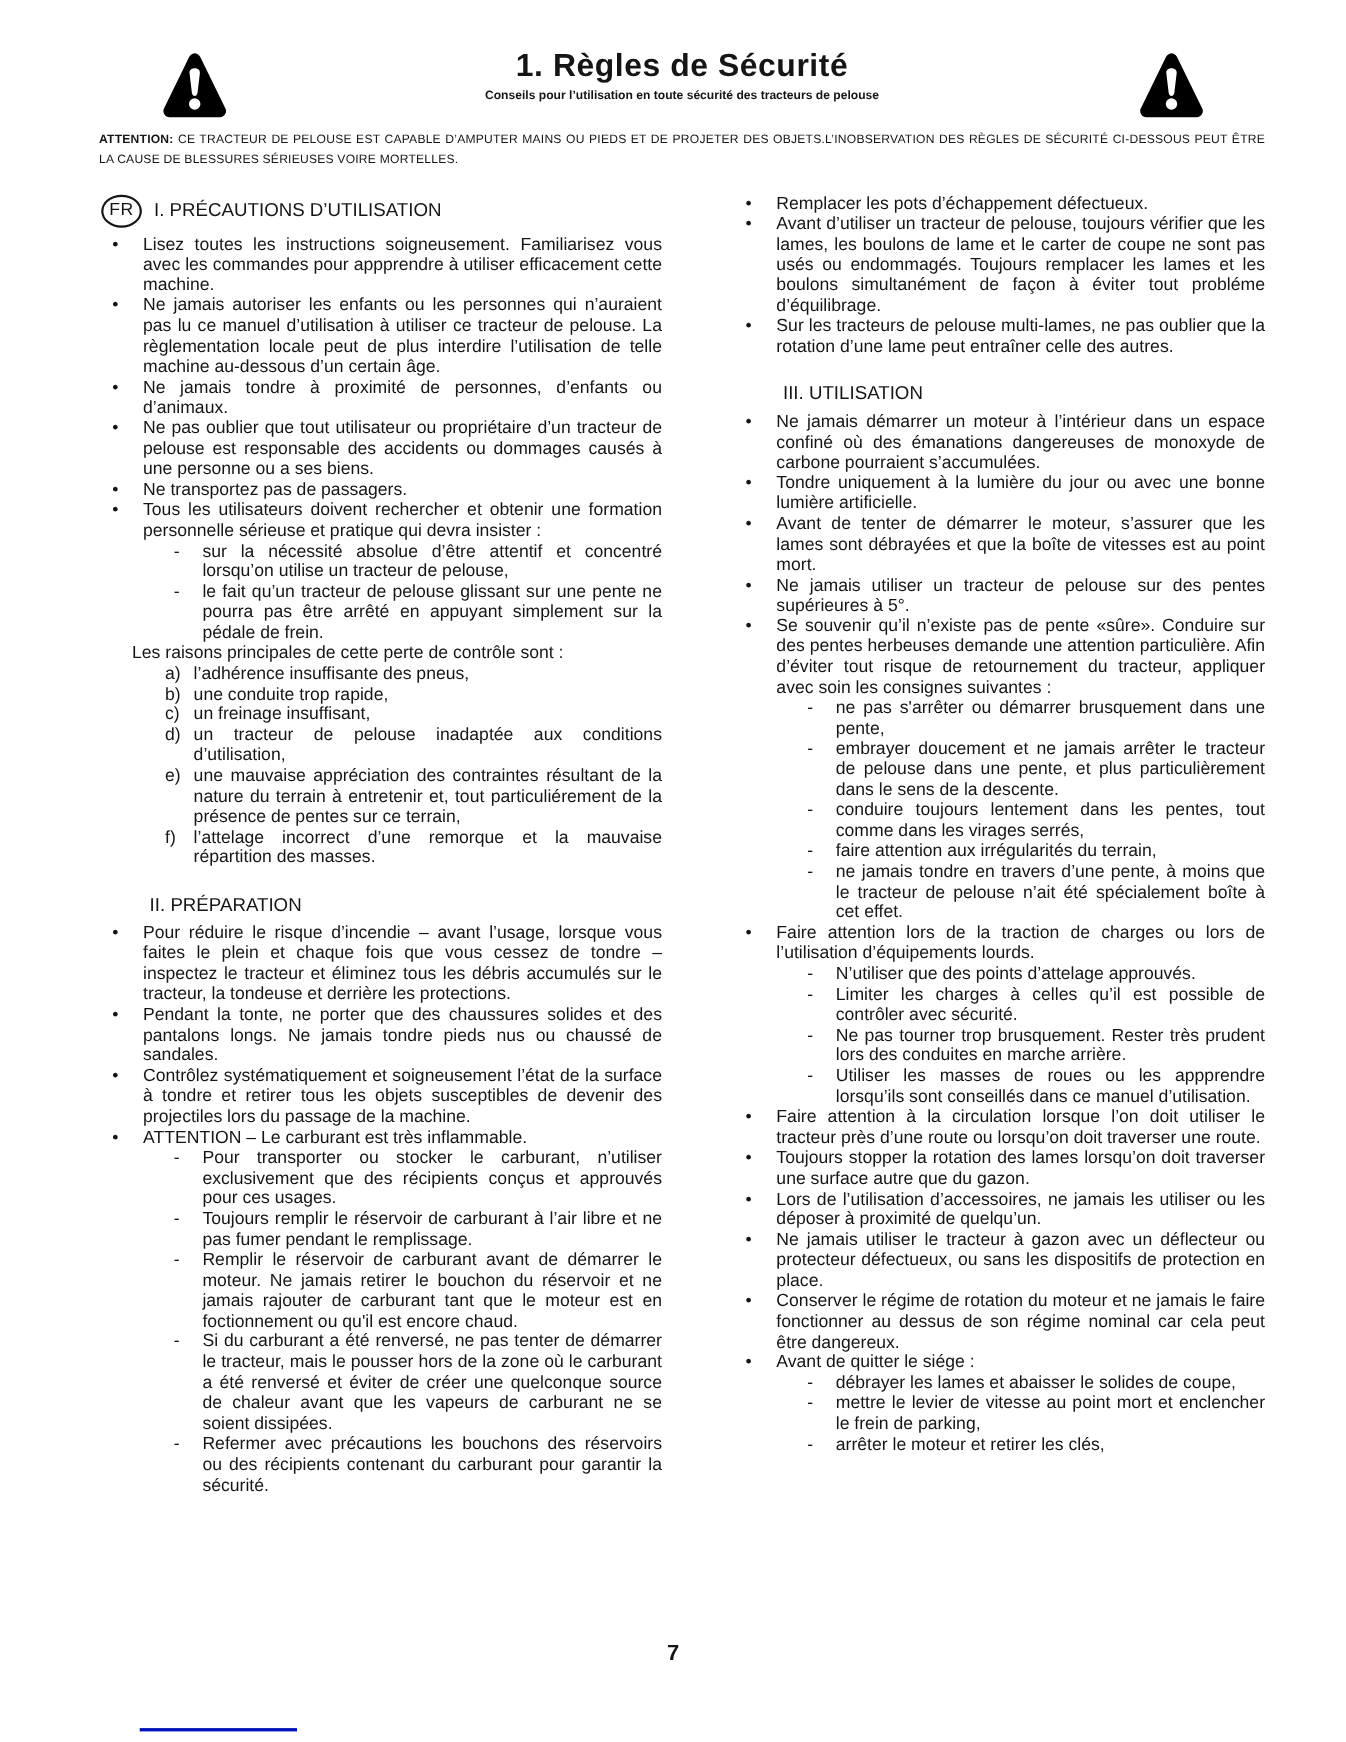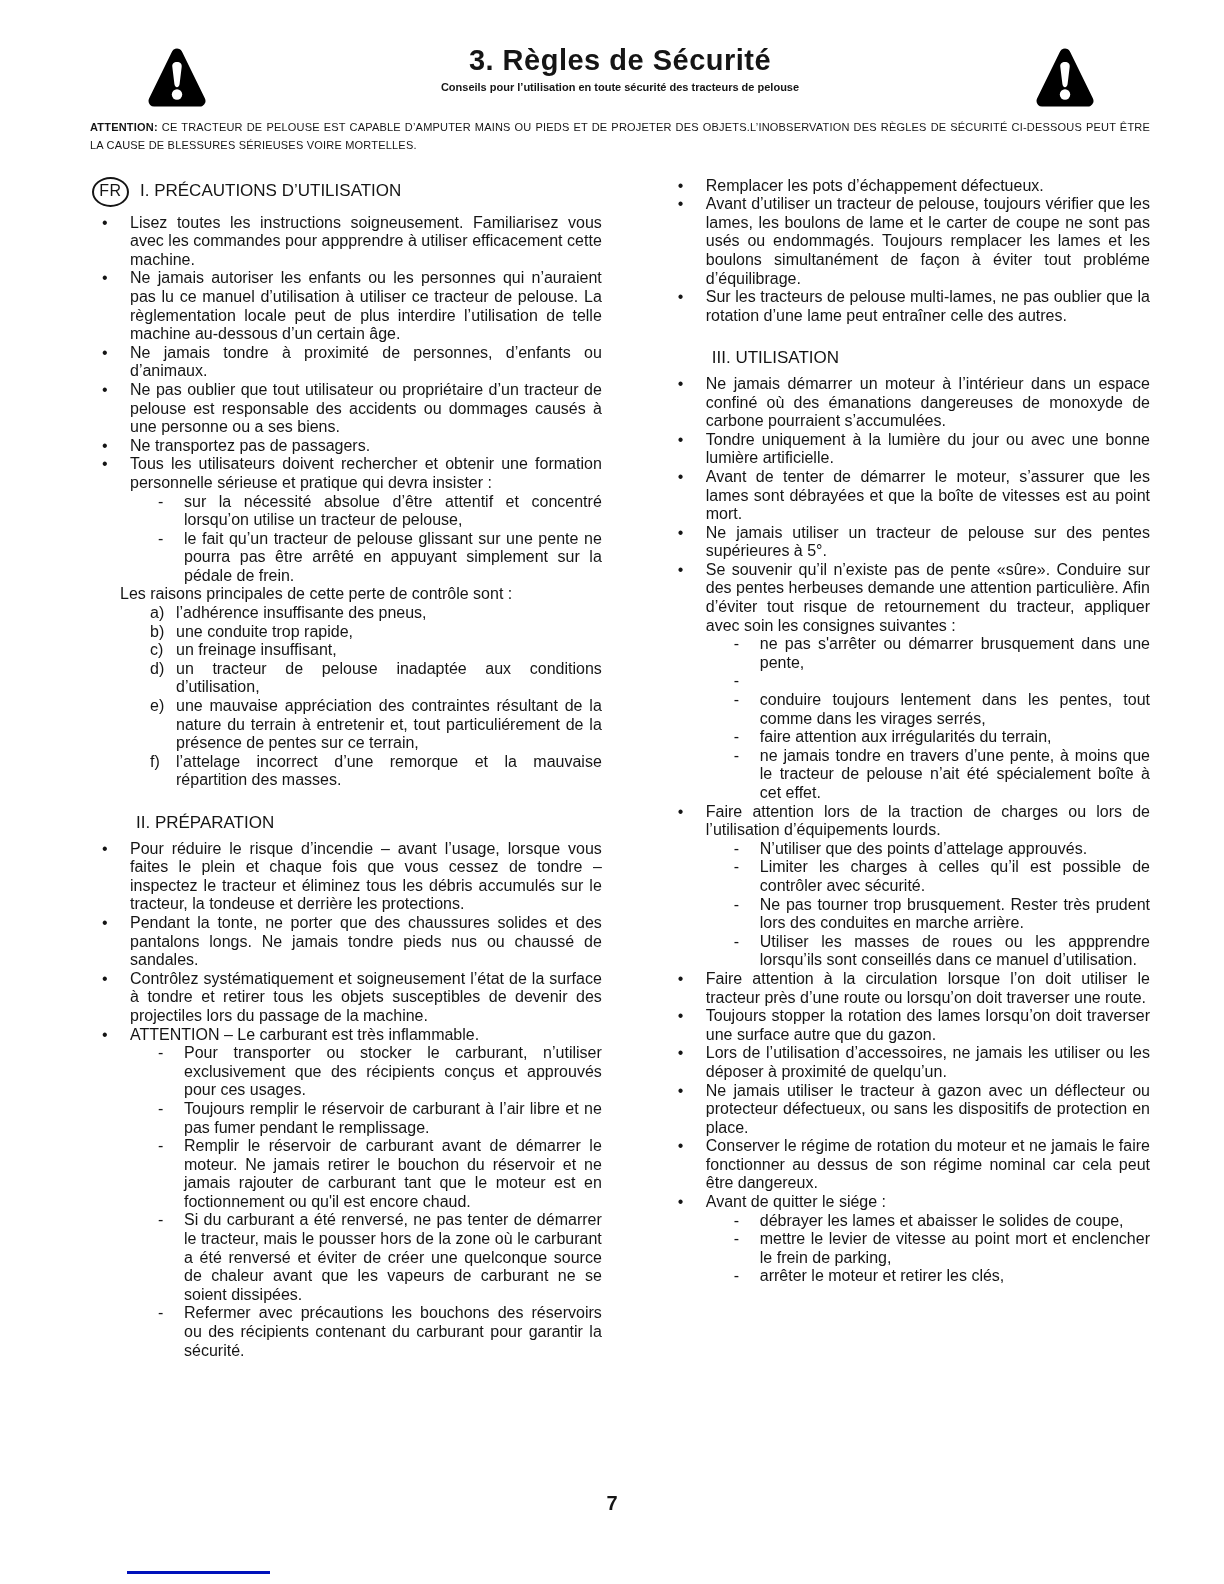--- a/index.html
+++ b/index.html
@@ -65,21 +65,21 @@
 
   <div class="header">
     <span class="tri left">
       <svg width="58" height="64" viewBox="0 0 58 64" aria-hidden="true">
         <polygon points="29,8 52,55 6,55" fill="#000" stroke="#000" stroke-width="11" stroke-linejoin="round"></polygon>
         <path d="M29 16 c3.1 0 5.1 2 4.7 4.7 l-2.1 17.4 c-.25 2 -1.25 3.1 -2.6 3.1 s-2.35 -1.1 -2.6 -3.1 l-2.1 -17.4 C23.9 18 25.9 16 29 16 z" fill="#fff"></path>
         <circle cx="29" cy="48.5" r="5.2" fill="#fff"></circle>
       </svg>
     </span>
     <div class="title-block">
-      <h1 class="doc-title">3. Règles de Sécurité</h1>
+      <h1 class="doc-title">1. Règles de Sécurité</h1>
       <div class="doc-subtitle">Conseils pour l’utilisation en toute sécurité des tracteurs de pelouse</div>
     </div>
     <span class="tri right">
       <svg width="58" height="64" viewBox="0 0 58 64" aria-hidden="true">
         <polygon points="29,8 52,55 6,55" fill="#000" stroke="#000" stroke-width="11" stroke-linejoin="round"></polygon>
         <path d="M29 16 c3.1 0 5.1 2 4.7 4.7 l-2.1 17.4 c-.25 2 -1.25 3.1 -2.6 3.1 s-2.35 -1.1 -2.6 -3.1 l-2.1 -17.4 C23.9 18 25.9 16 29 16 z" fill="#fff"></path>
         <circle cx="29" cy="48.5" r="5.2" fill="#fff"></circle>
       </svg>
     </span>
   </div>
@@ -233,20 +233,21 @@
           <div class="li b">
             <span class="marker">•</span>
             <span class="txt">Se souvenir qu’il n’existe pas de pente «sûre». Conduire sur des pentes herbeuses demande une attention particulière. Afin d’éviter tout risque de retournement du tracteur, appliquer avec soin les consignes suivantes :</span>
           </div>
           <div class="li d">
             <span class="marker">-</span>
             <span class="txt">ne pas s'arrêter ou démarrer brusquement dans une pente,</span>
           </div>
           <div class="li d">
             <span class="marker">-</span>
+            <span class="txt">embrayer doucement et ne jamais arrêter le tracteur de pelouse dans une pente, et plus particulièrement dans le sens de la descente.</span>
           </div>
           <div class="li d">
             <span class="marker">-</span>
             <span class="txt">conduire toujours lentement dans les pentes, tout comme dans les virages serrés,</span>
           </div>
           <div class="li d">
             <span class="marker">-</span>
             <span class="txt">faire attention aux irrégularités du terrain,</span>
           </div>
           <div class="li d">

